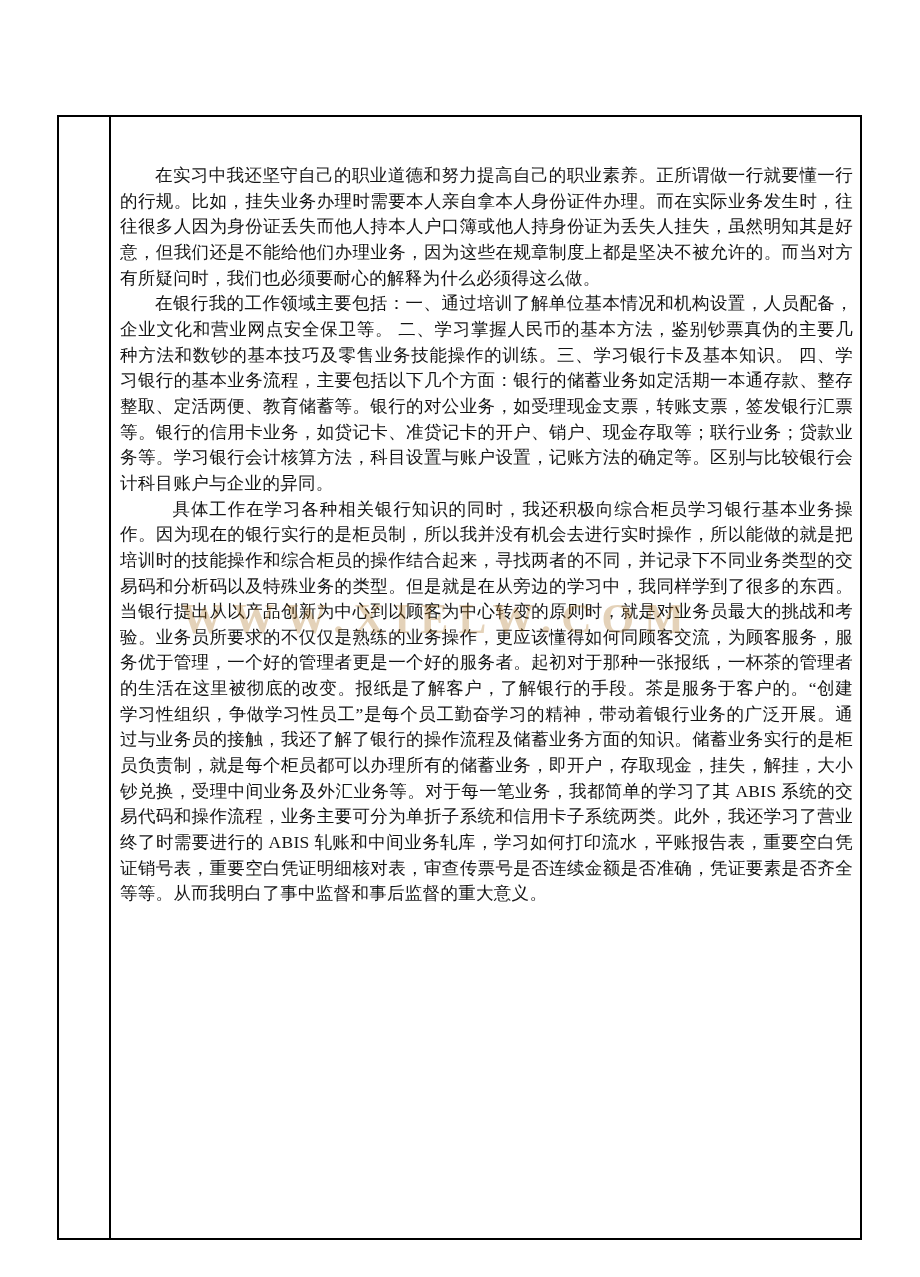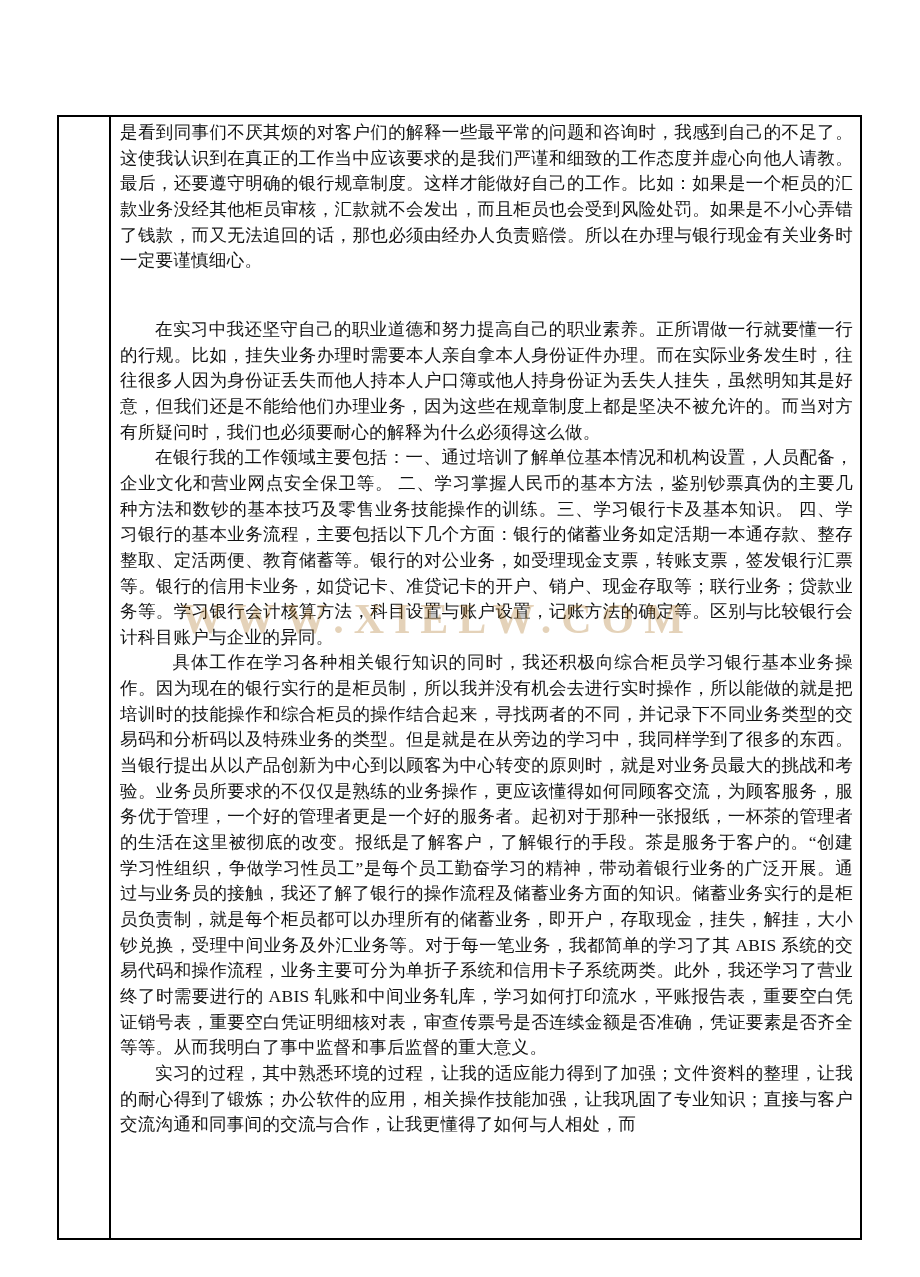--- a/index.html
+++ b/index.html
@@ -65,21 +65,19 @@
 </style>
 </head>
 <body>
 
 <div class="page">
   <div class="doc-table">
     <div class="left-cell"></div>
     <div class="right-cell">
       <div class="watermark">WWW.XIELW.COM</div>
       <div id="paragraphs">
-          <p class="para" style="text-indent: 0em;">是看到同事们不厌其烦的对客户们的解释一些最平常的问题和咨询时，我感到自己的不足了。这使我认识到在真正的工作当中应该要求的是我们严谨和细致的工作态度并虚心向他人请教。最后，还要遵守明确的银行规章制度。这样才能做好自己的工作。比如：如果是一个柜员的汇款业务没经其他柜员审核，汇款就不会发出，而且柜员也会受到风险处罚。如果是不小心弄错了钱款，而又无法追回的话，那也必须由经办人负责赔偿。所以在办理与银行现金有关业务时一定要谨慎细心。</p>
           <p class="para" style="text-indent: 2em; margin-top: 43px;">在实习中我还坚守自己的职业道德和努力提高自己的职业素养。正所谓做一行就要懂一行的行规。比如，挂失业务办理时需要本人亲自拿本人身份证件办理。而在实际业务发生时，往往很多人因为身份证丢失而他人持本人户口簿或他人持身份证为丢失人挂失，虽然明知其是好意，但我们还是不能给他们办理业务，因为这些在规章制度上都是坚决不被允许的。而当对方有所疑问时，我们也必须要耐心的解释为什么必须得这么做。</p>
           <p class="para" style="text-indent: 2em;">在银行我的工作领域主要包括：一、通过培训了解单位基本情况和机构设置，人员配备，企业文化和营业网点安全保卫等。 二、学习掌握人民币的基本方法，鉴别钞票真伪的主要几种方法和数钞的基本技巧及零售业务技能操作的训练。三、学习银行卡及基本知识。 四、学习银行的基本业务流程，主要包括以下几个方面：银行的储蓄业务如定活期一本通存款、整存整取、定活两便、教育储蓄等。银行的对公业务，如受理现金支票，转账支票，签发银行汇票等。银行的信用卡业务，如贷记卡、准贷记卡的开户、销户、现金存取等；联行业务；贷款业务等。学习银行会计核算方法，科目设置与账户设置，记账方法的确定等。区别与比较银行会计科目账户与企业的异同。</p>
           <p class="para" style="text-indent: 3em;">具体工作在学习各种相关银行知识的同时，我还积极向综合柜员学习银行基本业务操作。因为现在的银行实行的是柜员制，所以我并没有机会去进行实时操作，所以能做的就是把培训时的技能操作和综合柜员的操作结合起来，寻找两者的不同，并记录下不同业务类型的交易码和分析码以及特殊业务的类型。但是就是在从旁边的学习中，我同样学到了很多的东西。当银行提出从以产品创新为中心到以顾客为中心转变的原则时，就是对业务员最大的挑战和考验。业务员所要求的不仅仅是熟练的业务操作，更应该懂得如何同顾客交流，为顾客服务，服务优于管理，一个好的管理者更是一个好的服务者。起初对于那种一张报纸，一杯茶的管理者的生活在这里被彻底的改变。报纸是了解客户，了解银行的手段。茶是服务于客户的。“创建学习性组织，争做学习性员工”是每个员工勤奋学习的精神，带动着银行业务的广泛开展。通过与业务员的接触，我还了解了银行的操作流程及储蓄业务方面的知识。储蓄业务实行的是柜员负责制，就是每个柜员都可以办理所有的储蓄业务，即开户，存取现金，挂失，解挂，大小钞兑换，受理中间业务及外汇业务等。对于每一笔业务，我都简单的学习了其 ABIS 系统的交易代码和操作流程，业务主要可分为单折子系统和信用卡子系统两类。此外，我还学习了营业终了时需要进行的 ABIS 轧账和中间业务轧库，学习如何打印流水，平账报告表，重要空白凭证销号表，重要空白凭证明细核对表，审查传票号是否连续金额是否准确，凭证要素是否齐全等等。从而我明白了事中监督和事后监督的重大意义。</p>
-          <p class="para" style="text-indent: 2em;">实习的过程，其中熟悉环境的过程，让我的适应能力得到了加强；文件资料的整理，让我的耐心得到了锻炼；办公软件的应用，相关操作技能加强，让我巩固了专业知识；直接与客户交流沟通和同事间的交流与合作，让我更懂得了如何与人相处，而</p>
         </div>
     </div>
   </div>
 </div>
 
 </body></html>

